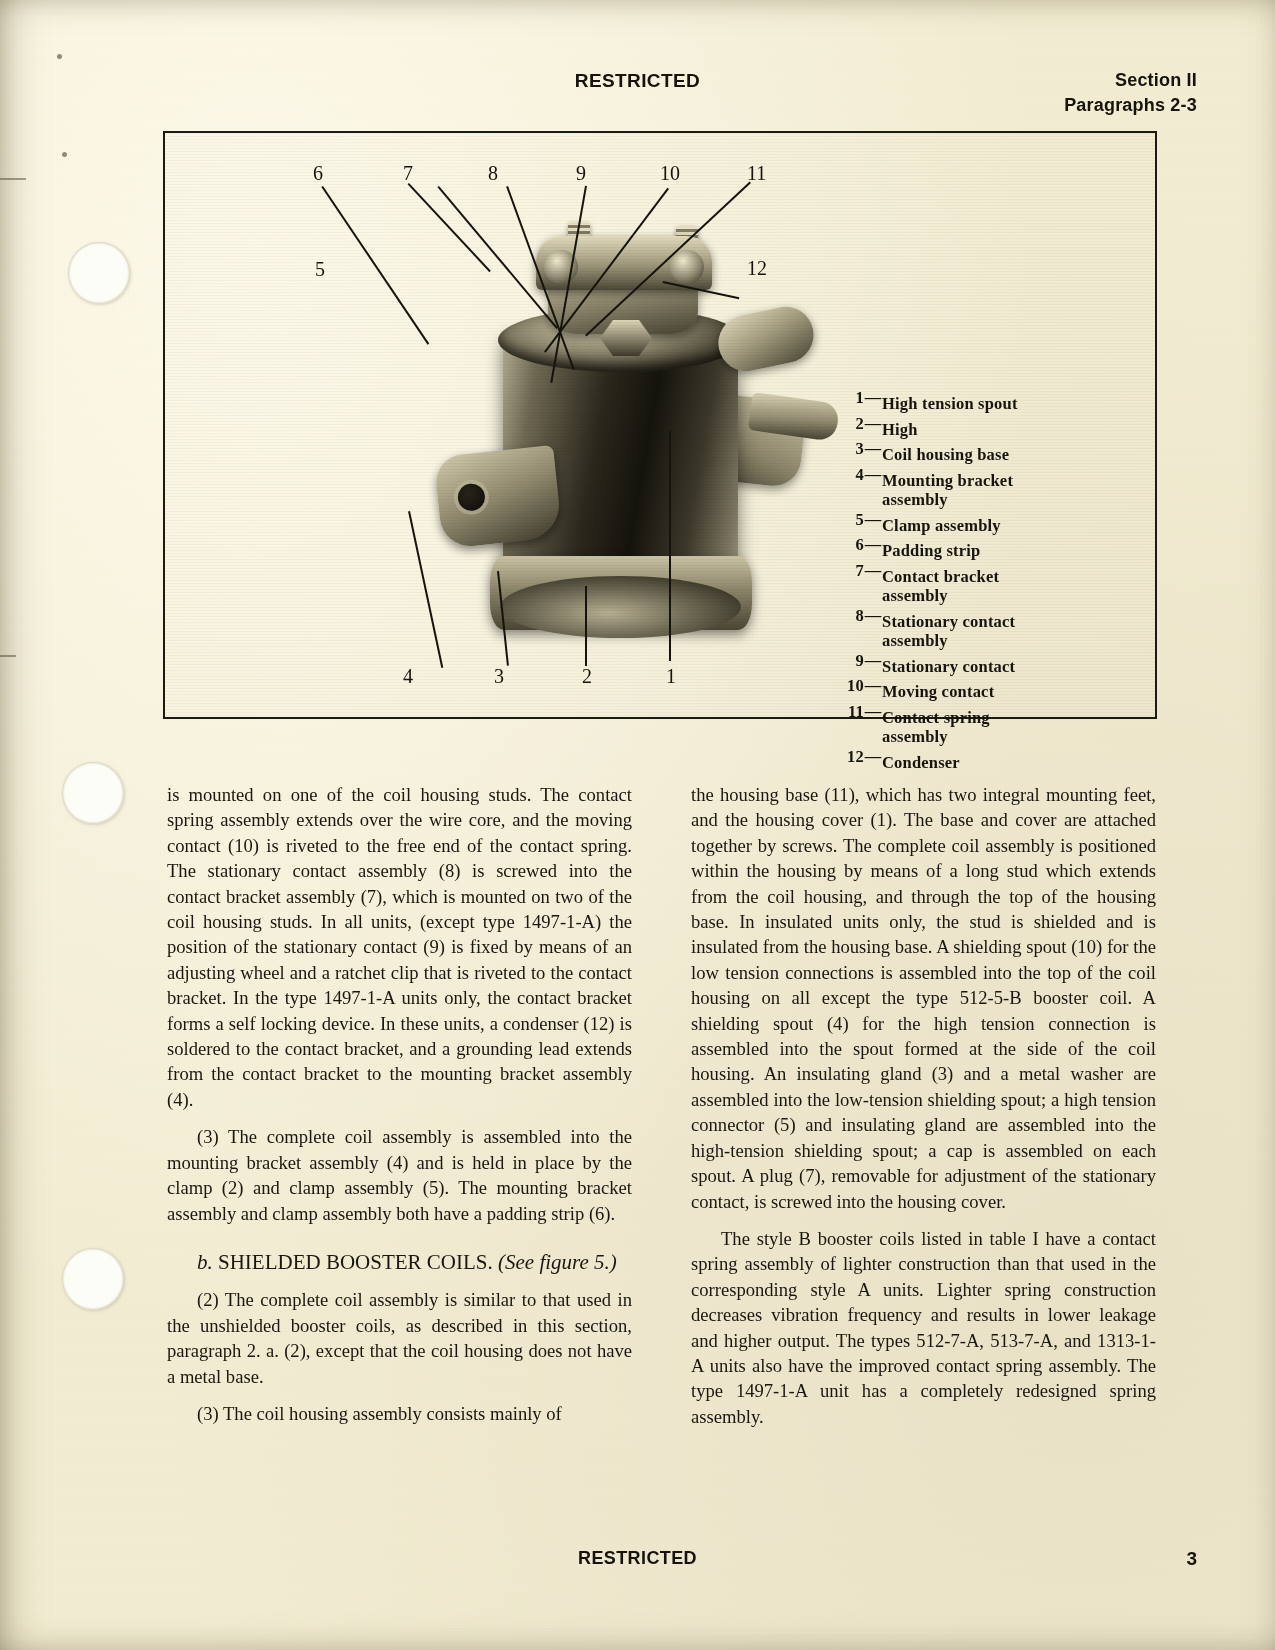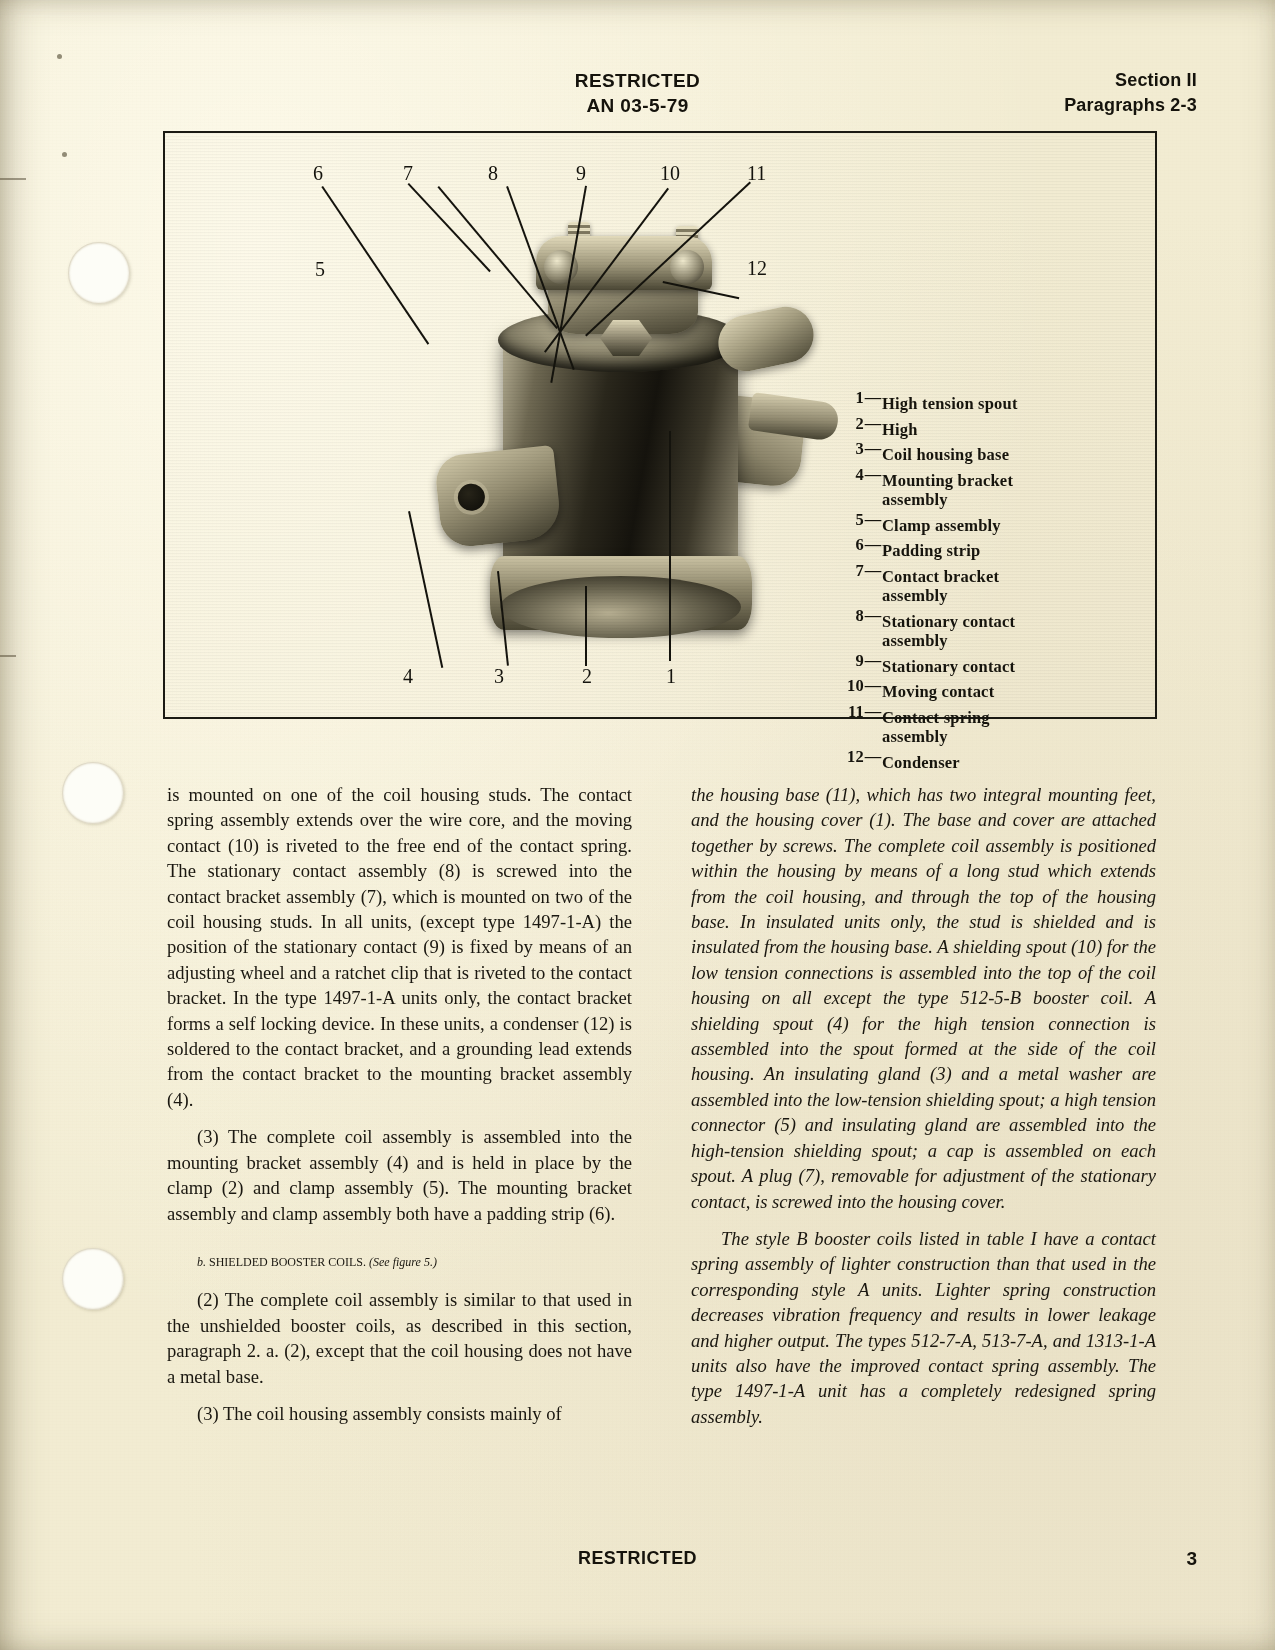--- a/index.html
+++ b/index.html
@@ -233,38 +233,38 @@
     top: 770px;
     width: 489px;
     font-family: "Liberation Serif", serif;
     font-size: 18.6px;
     line-height: 25.4px;
     color: #1a1710;
     text-align: justify;
     text-justify: inter-word;
   }
   #colL { left: 155px; }
-  #colR { left: 679px; font-style: italic; }
+  #colR { left: 679px; }
   .col p { margin: 12px; }
   .col p.ind { text-indent: 30px; }
   .col p.gap { margin-top: 11px; }
   .head-sans {
     font-family: "Liberation Sans", sans-serif;
     font-weight: bold;
     font-size: 18px;
     letter-spacing: .3px;
     margin-top: 22px !important;
     margin-bottom: 8px !important;
     color: #15130c;
   }
   .sub-head {
     text-indent: 30px;
     margin-top: 24px !important;
     margin-bottom: 4px !important;
-    font-size: 12px;
+    font-size: 21px;
   }
   .sub-head .it { font-style: italic; }
 
   
   .footer-center {
     position:absolute; left:0; right:0; top: 1548px;
     text-align:center;
     font-family: "Liberation Sans", sans-serif;
     font-weight: bold; font-size: 18px;
     color: #15130c; letter-spacing:.4px;
@@ -285,21 +285,20 @@
   <div class="hole" id="hole2"></div>
   <div class="hole" id="hole3"></div>
   <div class="tick-left" style="top:178px"></div>
   <div class="tick-dot" style="left:57px; top:54px"></div>
   <div class="tick-dot" style="left:62px; top:152px"></div>
   <div class="tick-left" style="top:655px; width:16px"></div>
 
   <div class="hdr">
     <div class="hdr-center" style="top:0">
       <div>RESTRICTED</div>
-      <div>AN  03-5-79</div>
     </div>
     <div class="hdr-right" style="top:0">
       <div>Section II</div>
       <div>Paragraphs 2-3</div>
     </div>
   </div>
 
   <div class="figframe"></div>
   <div class="photo-wrap">
 

